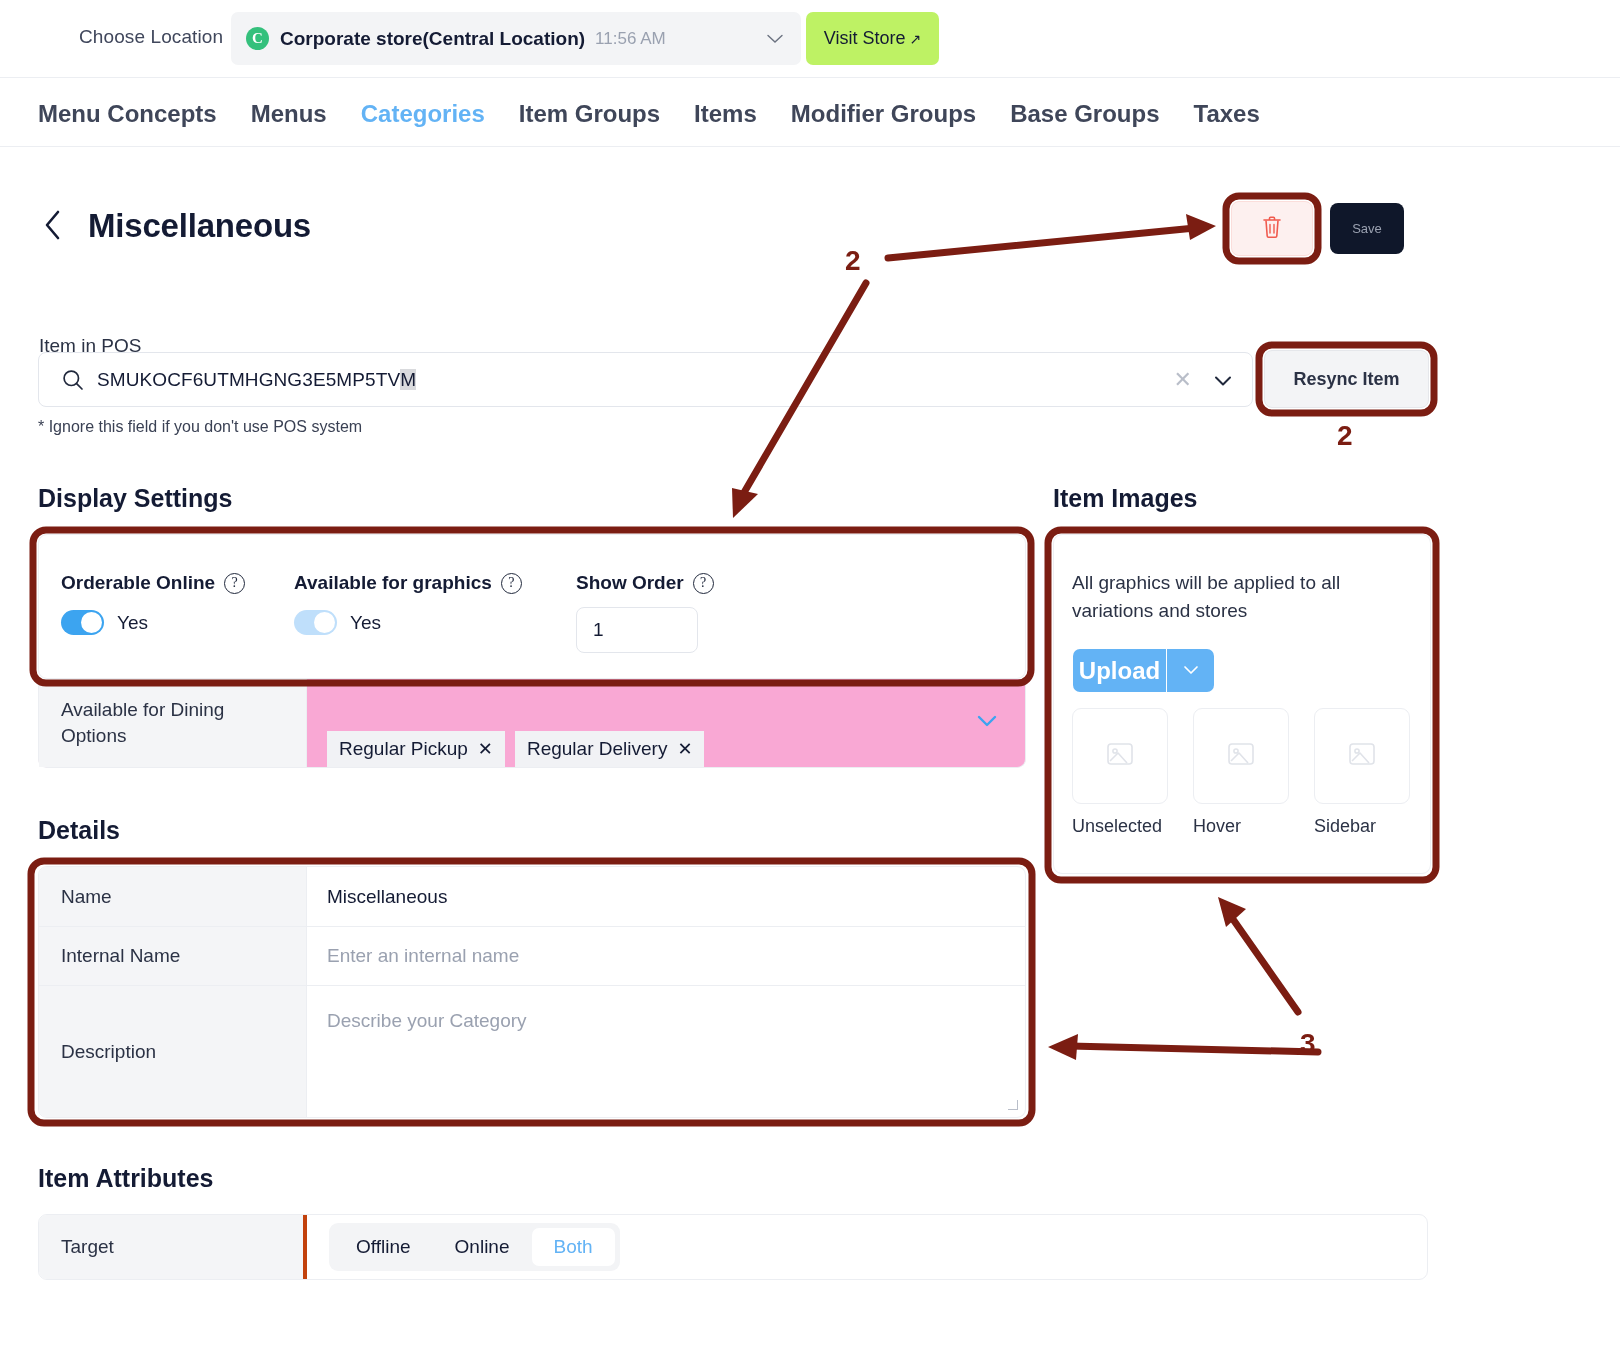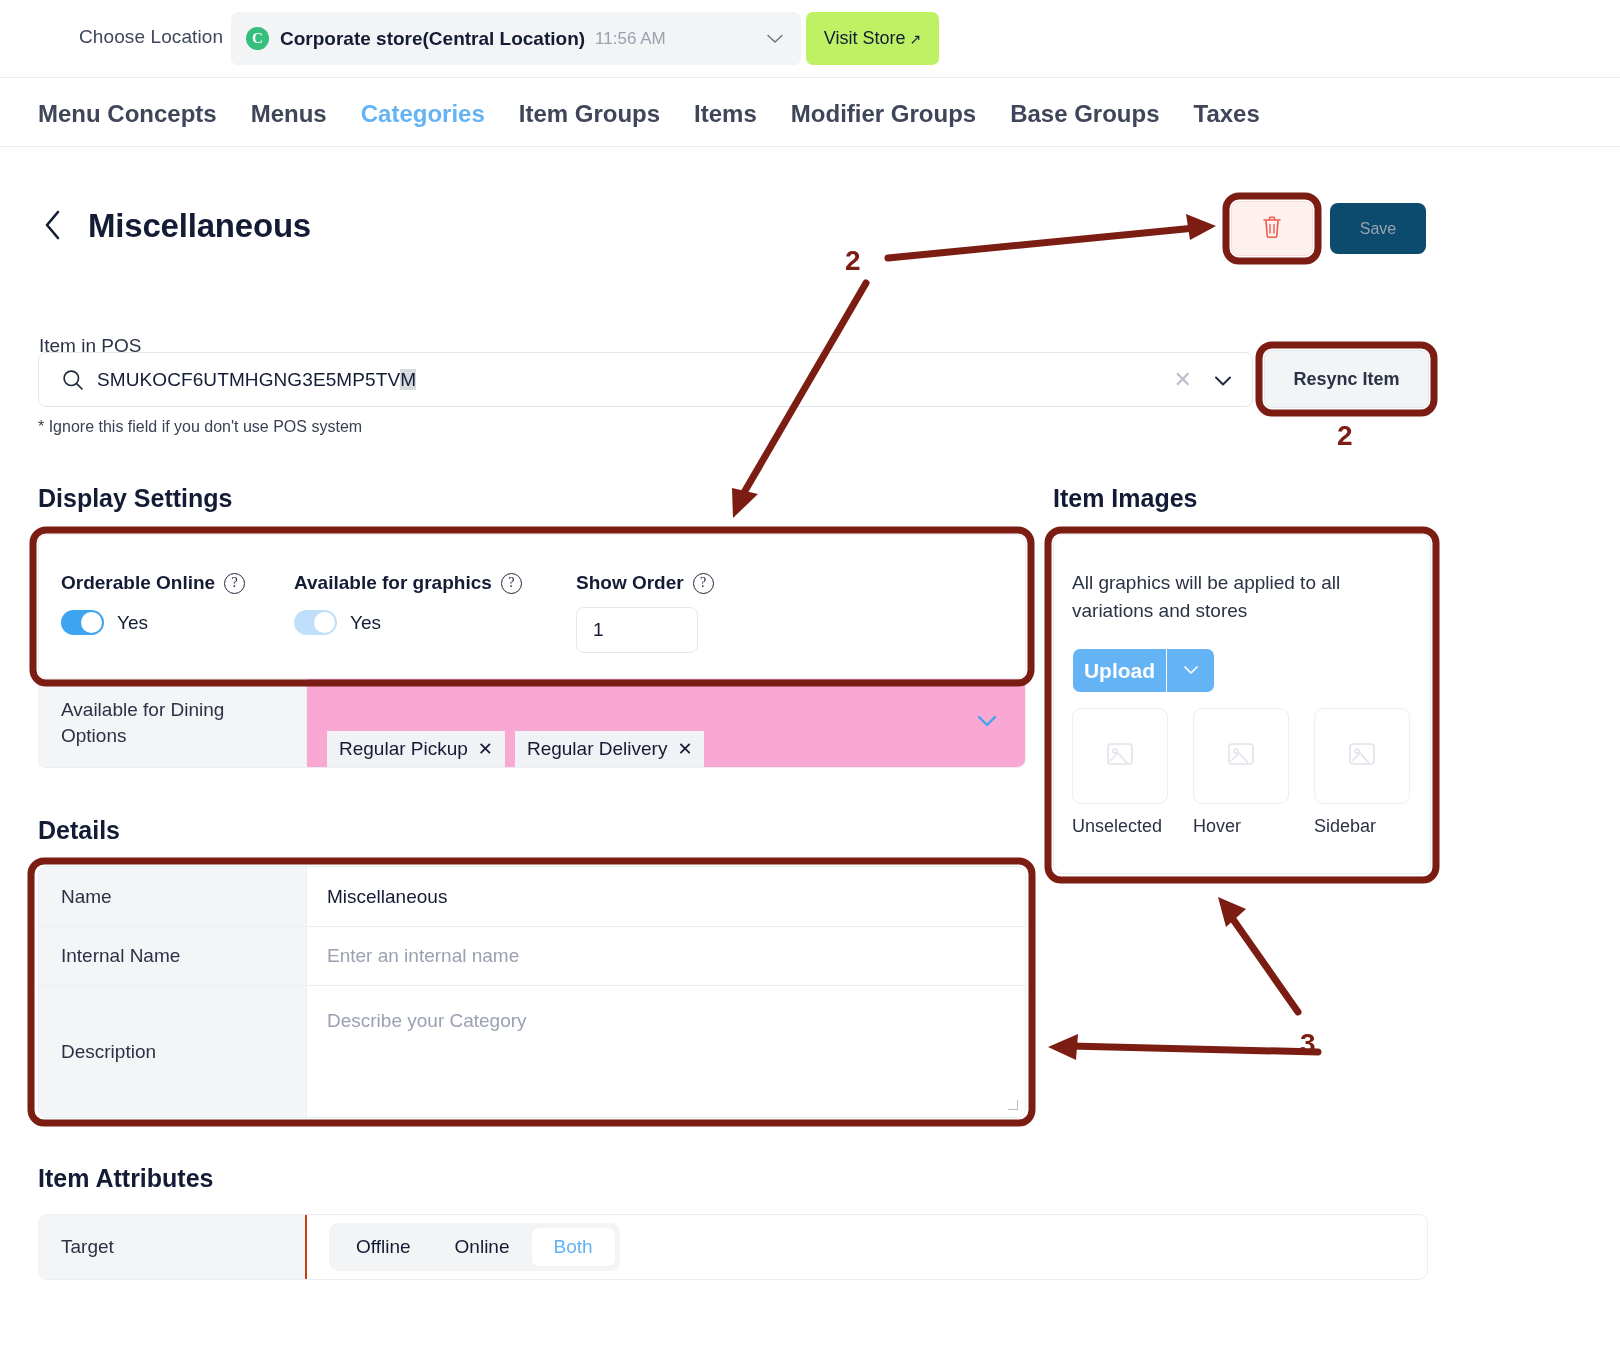--- a/index.html
+++ b/index.html
@@ -67,23 +67,23 @@
   .page-title {
     position: absolute; left: 88px; top: 207px;
     font-size: 33px; font-weight: bold; color: #141b34; letter-spacing: -.2px;
   }
   .delete-btn {
     position: absolute; left: 1231px; top: 201px; width: 82px; height: 55px;
     background: #fdf0ef; border: 1px solid #fbdedb; border-radius: 8px;
     display: flex; align-items: center; justify-content: center; cursor: pointer;
   }
   .save-btn {
-    position: absolute; left: 1330px; top: 203px; width: 96px; height: 51px;
-    background: #0c4a6e; border: none; border-radius: 8px; cursor: default;
-    font-size: 16px; color: #9aa1b0; font-family: "Liberation Sans", sans-serif;
+    position: absolute; left: 1330px; top: 203px; width: 74px; height: 51px;
+    background: #0f172a; border: none; border-radius: 8px; cursor: default;
+    font-size: 13px; color: #9aa1b0; font-family: "Liberation Sans", sans-serif;
   }
 
   
   .field-label {
     position: absolute; left: 39px; top: 315px; font-size: 19px; color: #2b3245; margin-top: 20px;
   }
   .pos-input {
     position: absolute; left: 38px; top: 352px; width: 1215px; height: 55px;
     border: 1px solid #e3e6ec; border-radius: 8px; background: #fff;
   }
@@ -168,21 +168,21 @@
     position: absolute; left: 1053px; top: 534px; width: 378px; height: 340px;
     background: #fff; border: 1px solid #eceef2; border-radius: 9px;
   }
   .ii-note {
     position: absolute; left: 18px; top: 34px; width: 300px;
     font-size: 19px; color: #2b3245; line-height: 1.45;
   }
   .upload-grp { position: absolute; left: 19px; top: 114px; display: flex; }
   .upload-btn {
     width: 93px; height: 43px; background: #63b3f5; border: none; cursor: pointer;
-    border-radius: 7px 0 0 7px; color: #fff; font-size: 21px; font-weight: bold;
+    border-radius: 7px 0 0 7px; color: #fff; font-size: 24px; font-weight: bold;
     font-family: "Liberation Sans", sans-serif;
   }
   .upload-caret {
     width: 48px; height: 43px; background: #63b3f5; border: none; cursor: pointer;
     border-left: 1px solid #fff; border-radius: 0 7px 7px 0;
     display: flex; align-items: center; justify-content: center; color: #fff;
   }
   .thumbs { position: absolute; left: 18px; top: 173px; display: flex; gap: 25px; }
   .thumb-box {
     width: 96px; height: 96px; border: 1px solid #eceef2; border-radius: 9px;
@@ -212,21 +212,21 @@
     border-right: 1.5px solid #b9bec9; border-bottom: 1.5px solid #b9bec9;
   }
 
   
   .attr-card {
     position: absolute; left: 38px; top: 1214px; width: 1390px; height: 66px;
     border: 1px solid #eceef2; border-radius: 9px; background: #fff; display: flex; overflow: hidden;
   }
   .attr-label {
     width: 268px; background: #f4f5f7; padding: 0 22px; display: flex; align-items: center;
-    font-size: 19px; color: #2b3245; border-right: 2px solid #c2410c; text-align: center;
+    font-size: 19px; color: #2b3245; border-right: 4px solid #c2410c; text-align: center;
   }
   .attr-val { flex: 1; display: flex; align-items: center; padding-left: 22px; }
   .seg {
     background: #f3f4f6; border-radius: 9px; padding: 5px; display: flex; gap: 0;
   }
   .seg-opt {
     padding: 8px 22px; font-size: 19px; color: #141b34; border-radius: 7px;
     cursor: pointer; background: transparent;
   }
   .seg-opt.active { background: #fff; color: #63b3f5; }

